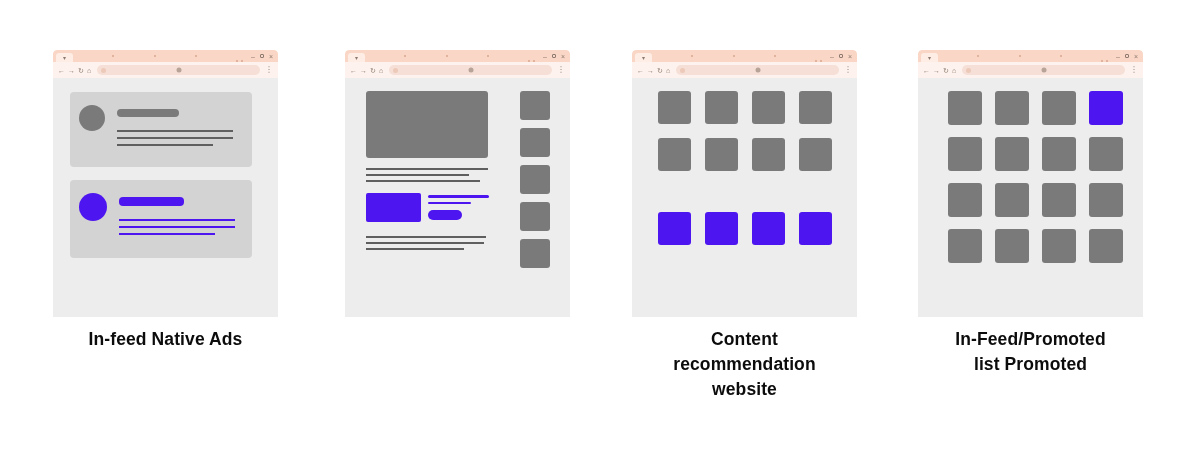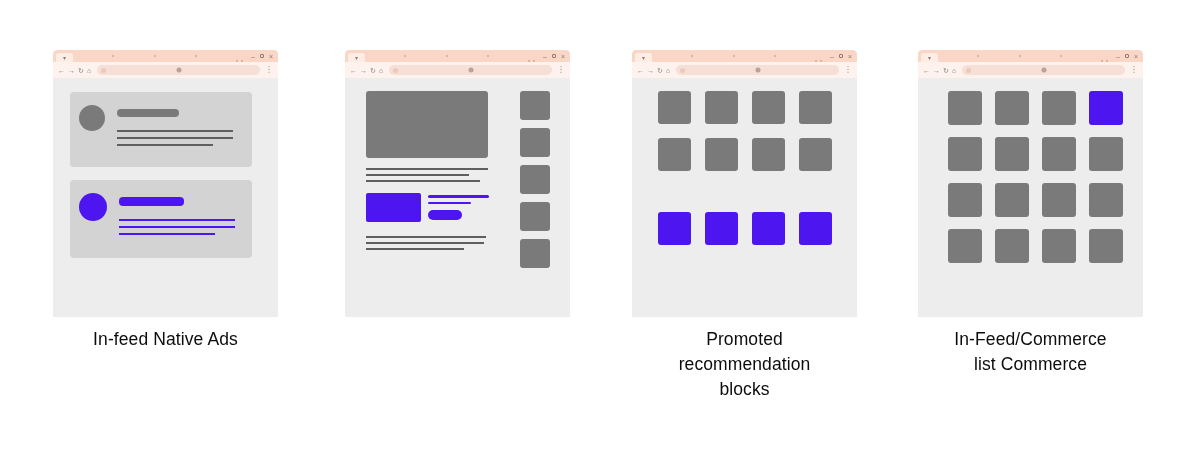--- a/index.html
+++ b/index.html
@@ -87,21 +87,21 @@
   .sq.promoted{background:var(--accent)}
   .sq-grid{display:grid}
   .g3{--sq:33px;grid-template-columns:repeat(4,var(--sq));gap:14px;padding:13px 0 0 26px}
   .g3 .sq{width:var(--sq);height:var(--sq)}
   .g3.promo-row{padding-top:41px}
   .g4{--sq:34px;grid-template-columns:repeat(4,var(--sq));gap:12px 13px;padding:13px 0 0 30px}
   .g4 .sq{width:var(--sq);height:var(--sq)}
 
   
   .caption{margin:10px auto 0;max-width:178px;text-align:center;
-    font-size:17.5px;line-height:25px;font-weight:400;color:var(--caption-ink);
+    font-size:17.5px;line-height:25px;font-weight:700;color:var(--caption-ink);
     letter-spacing:0.1px}
 </style>
 </head>
 <body>
 
 <div class="figure f1">
   <div class="browser-window">
     <div class="tabbar">
       <div class="active-tab">
         <span class="tab-caret">▾</span>
@@ -271,21 +271,21 @@
           <span class="sq"></span>
         </div>
       <div class="sq-grid g3 promo-row">
           <span class="sq promoted"></span>
           <span class="sq promoted"></span>
           <span class="sq promoted"></span>
           <span class="sq promoted"></span>
         </div>
     </div>
   </div>
-  <div class="caption">Promoted recommendation blocks</div>
+  <div class="caption">Content recommendation website</div>
 </div>
 
 <div class="figure f4">
   <div class="browser-window">
     <div class="tabbar">
       <div class="active-tab">
         <span class="tab-caret">▾</span>
       </div>
       <div class="tab-dots">
         <span class="dot"></span>
@@ -327,14 +327,14 @@
           <span class="sq"></span>
           <span class="sq"></span>
           <span class="sq"></span>
           <span class="sq"></span>
           <span class="sq"></span>
           <span class="sq"></span>
           <span class="sq"></span>
         </div>
     </div>
   </div>
-  <div class="caption">In-Feed/Commerce list Commerce</div>
+  <div class="caption">In-Feed/Promoted list Promoted</div>
 </div>
 
 </body></html>

